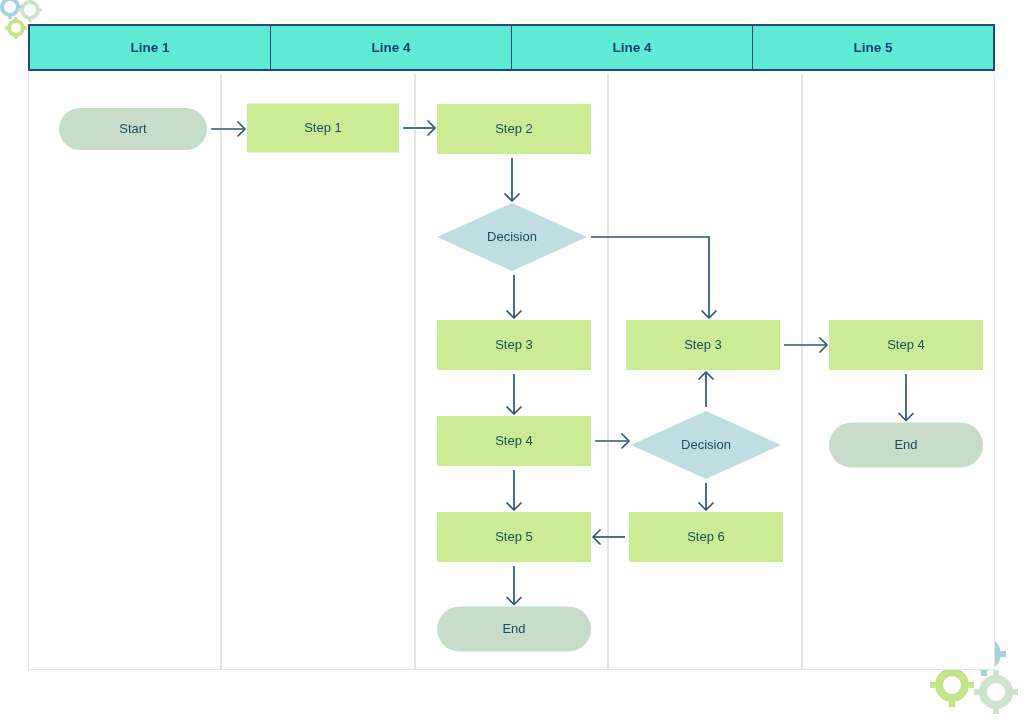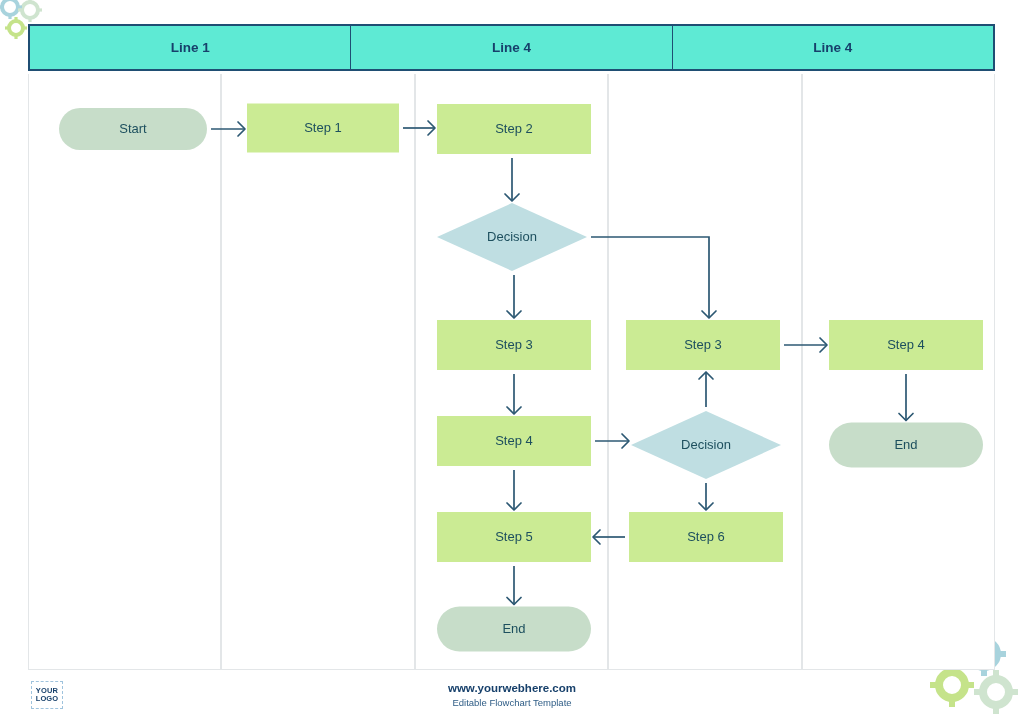--- a/index.html
+++ b/index.html
@@ -162,20 +162,21 @@
         <line x1="85" y1="60" x2="92" y2="60"></line>
     </g>
   </svg>
 
 
   <div id="table">
     <div id="header-row">
       <div class="head-cell">Line 1</div>
       <div class="head-cell">Line 4</div>
       <div class="head-cell">Line 4</div>
+      <div class="head-cell">Line 5</div>
     </div>
     <div id="body-grid">
       <div class="body-col first"></div>
       <div class="body-col"></div>
       <div class="body-col"></div>
       <div class="body-col"></div>
       <div class="body-col"></div>
     </div>
   </div>
 
@@ -287,24 +288,14 @@
           <rect x="829" y="320" width="154" height="50" fill="#cbeb94"></rect>
           <text x="906" y="346" class="node-label" fill="#1d4f5e">Step 4</text>
         </g>
         <g>
           <rect x="829" y="422.5" width="154" height="45" rx="22.5" ry="22.5" fill="#c7ddc9"></rect>
           <text x="906" y="446" class="node-label" fill="#1d4f5e">End</text>
         </g>
       </g>
   </svg>
 
-  <div id="footer">
-    <div id="logo-box">
-      <span class="logo-line">YOUR</span>
-      <span class="logo-line">LOGO</span>
-    </div>
-    <div id="foot-center">
-      <div id="foot-web">www.yourwebhere.com</div>
-      <div id="foot-sub">Editable Flowchart Template</div>
-    </div>
-  </div>
 
 </div>
 
 </body></html>

